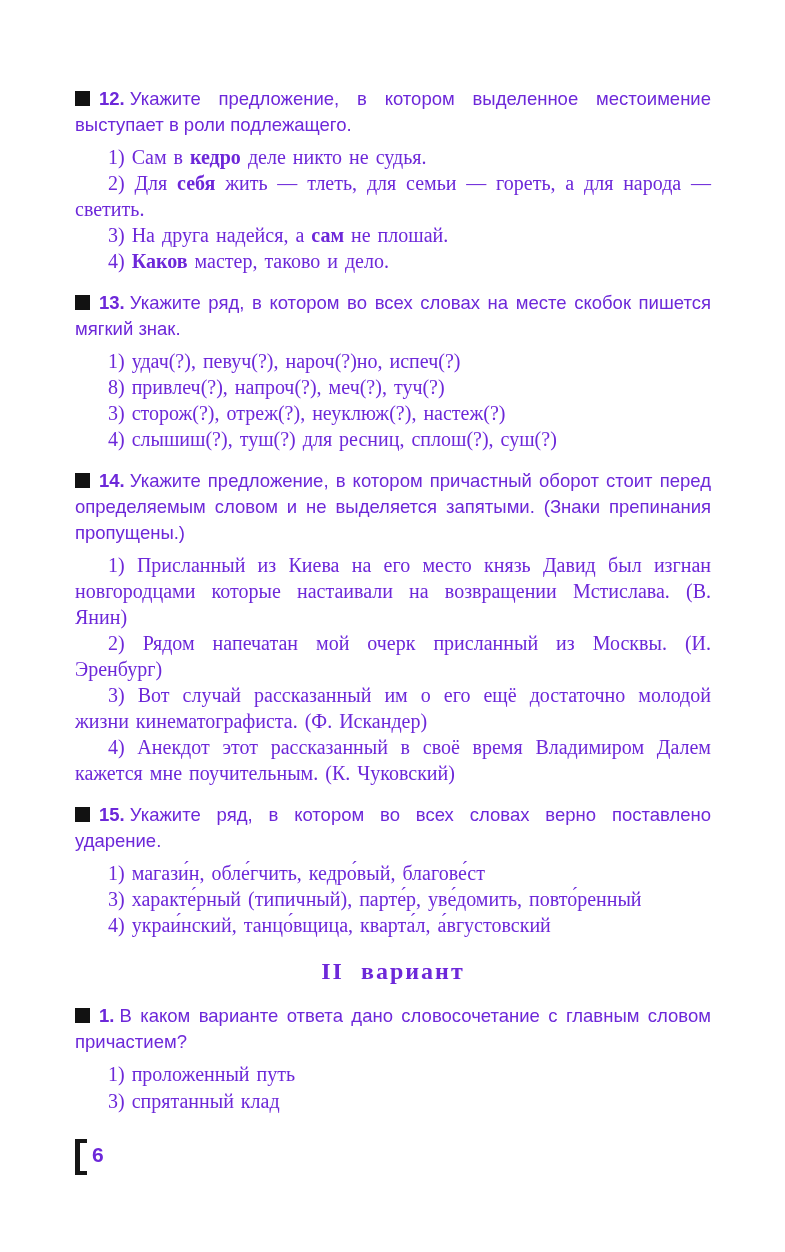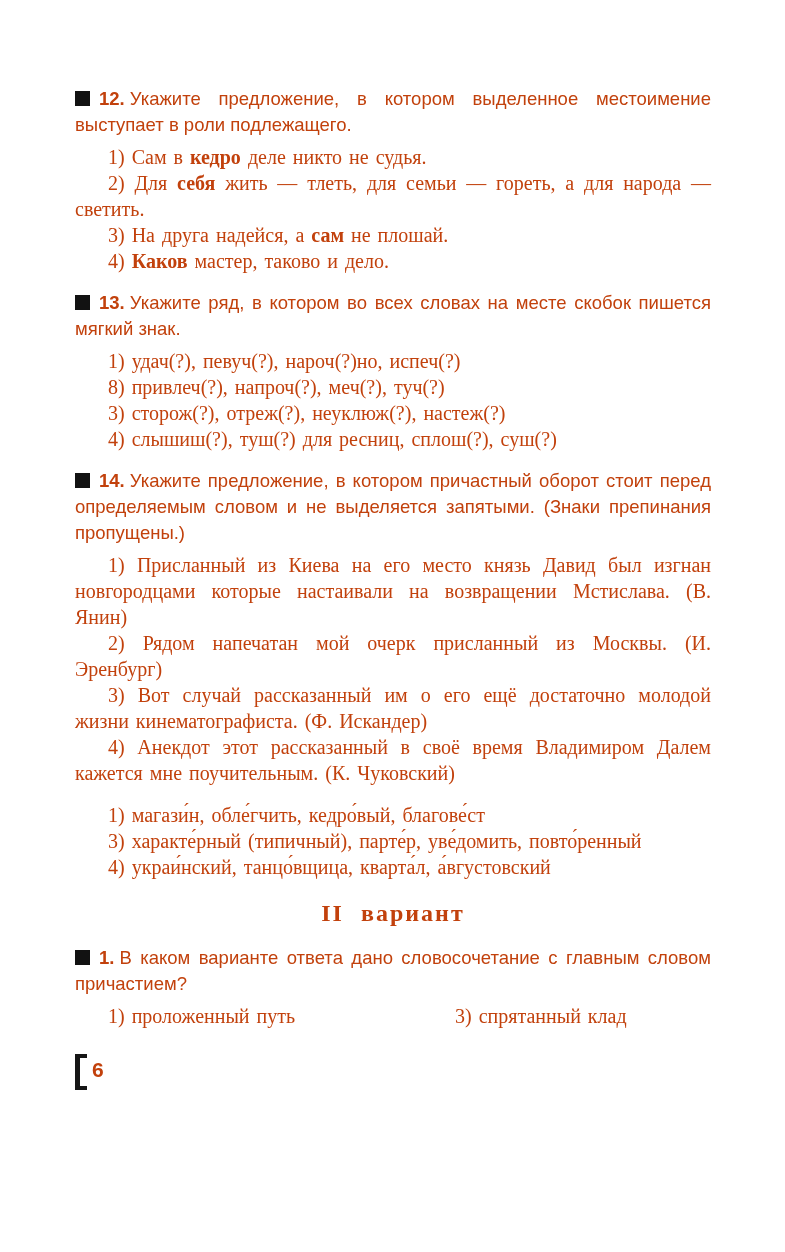--- a/index.html
+++ b/index.html
@@ -1,18 +1,18 @@
 <!DOCTYPE html>
 <html><head>
 <meta charset="utf-8">
 <style>
   html, body { margin:0; padding:0; background:#ffffff; }
   .page {
     position:relative; width:785px; height:1252px;
-    background:#ffffff; overflow:hidden; color:#c2410c;
+    background:#ffffff; overflow:hidden; color:#6d28d9;
   }
   .content { position:absolute; left:75px; top:86px; width:636px; }
 
   .question { margin:0 0 16px 0; }
   .prompt {
     font-family:"Liberation Sans", sans-serif;
     font-size:18.5px; line-height:26px;
     text-align:justify; margin:0 0 6px 0;
   }
   .qsquare {
@@ -31,21 +31,21 @@
   .section-title {
     font-family:"Liberation Serif", "DejaVu Serif", serif;
     font-size:24px; font-weight:bold; text-align:center;
     letter-spacing:2px; word-spacing:9px;
     margin:20px 0 18px 0;
   }
 
   .opt-row {
     display:flex;
     font-family:"Liberation Serif", "DejaVu Serif", serif;
-    font-size:20px; line-height:27px; padding-left:33px; word-spacing:2px;
+    font-size:20px; line-height:27px; padding-left:33px; word-spacing:2px;flex-direction:column;
   }
   .opt-row .col-left { width:347px; }
   .opt-row .col-right { flex:1; }
 
   .page-footer { margin-top:24px; display:flex; align-items:flex-start; }
   .corner-bracket {
     display:inline-block; box-sizing:border-box;
     width:12px; height:36px;
     border-left:5px solid #161616;
     border-top:4px solid #161616;
@@ -87,20 +87,23 @@
       <p class="prompt">
         <span class="qsquare"></span><b class="qnum">14.</b><span>Укажите предложение, в котором причастный оборот стоит перед определяемым словом и не выделяется запятыми. (Знаки препинания пропущены.)</span>
       </p>
       <p class="option"><span>1) Присланный из Киева на его место князь Давид был изгнан новгородцами которые настаивали на возвращении Мстислава. (В. Янин)</span></p>
       <p class="option"><span>2) Рядом напечатан мой очерк присланный из Москвы. (И. Эренбург)</span></p>
       <p class="option"><span>3) Вот случай рассказанный им о его ещё достаточно молодой жизни кинематографиста. (Ф. Искандер)</span></p>
       <p class="option"><span>4) Анекдот этот рассказанный в своё время Владимиром Далем кажется мне поучительным. (К. Чуковский)</span></p>
     </section>
 
     <section class="question">
+      <p class="prompt">
+        <span class="qsquare"></span><b class="qnum">15.</b><span>Укажите ряд, в котором во всех словах верно поставлено ударение.</span>
+      </p>
       <p class="option"><span>1) магази́н, обле́гчить, кедро́вый, благове́ст</span></p>
       <p class="option"><span>3) характе́рный (типичный), парте́р, уве́домить, повто́ренный</span></p>
       <p class="option"><span>4) украи́нский, танцо́вщица, кварта́л, а́вгустовский</span></p>
     </section>
 
     <h2 class="section-title">II вариант</h2>
 
     <section class="question">
       <p class="prompt">
         <span class="qsquare"></span><b class="qnum">1.</b><span>В каком варианте ответа дано словосочетание с главным словом причастием?</span>

